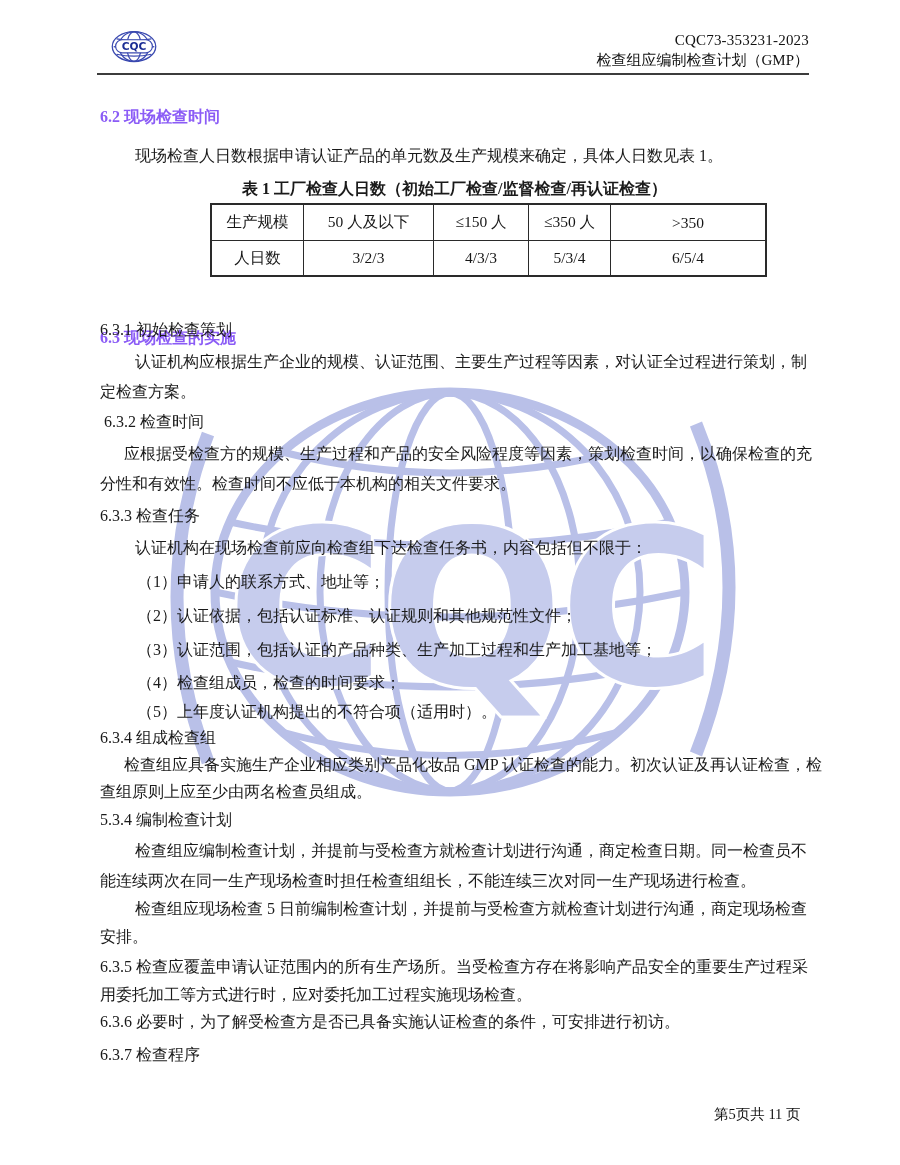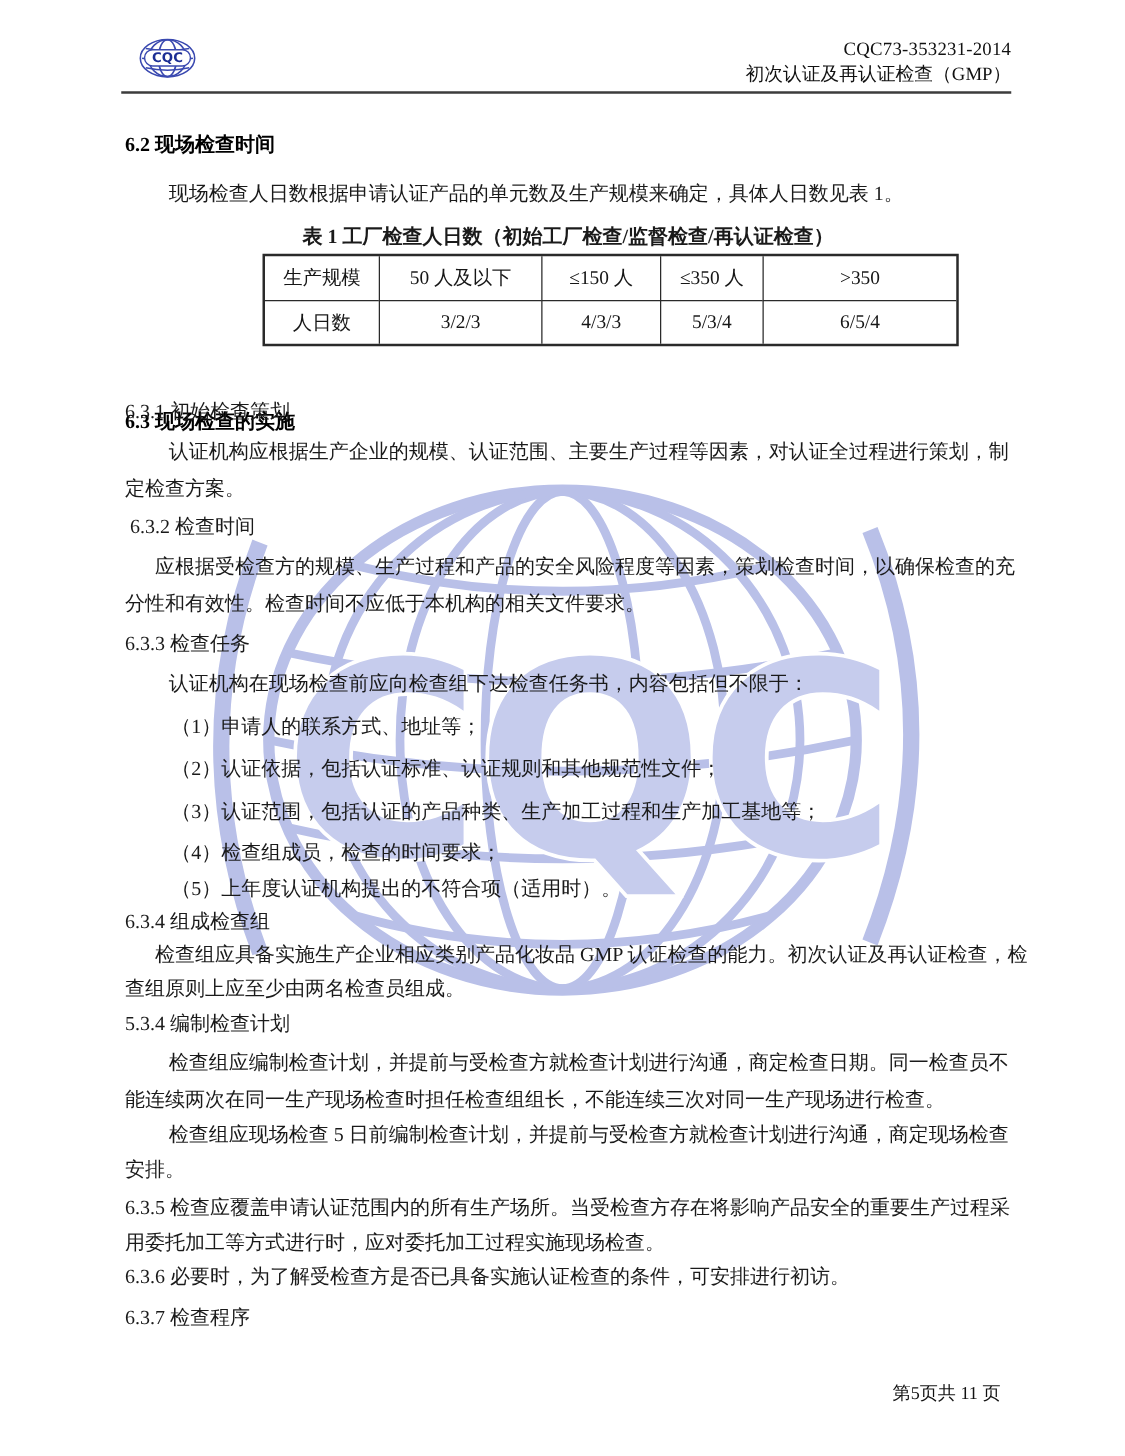--- a/index.html
+++ b/index.html
@@ -11,21 +11,21 @@
   .logo-svg{position:absolute;left:105px;top:26px;width:58px;height:42px;z-index:2;}
   .doc-meta{position:absolute;top:30px;right:91px;text-align:right;z-index:2;
     font-size:15px;line-height:20px;color:#111;}
   .doc-meta .num{letter-spacing:.2px;}
   .header-rule{position:absolute;left:97px;top:73px;width:712px;height:0;
     border-top:2px solid #3c3c3c;z-index:2;}
   
   .watermark{position:absolute;left:140px;top:372px;width:640px;height:460px;z-index:0;pointer-events:none;}
   
   .line{position:absolute;white-space:nowrap;font-size:16px;line-height:21px;z-index:1;}
-  .b{font-weight:bold;color:#000000;}
+  .b{font-weight:bold;color:#8b5cf6;}
   .tbl-title{position:absolute;left:178px;top:179px;width:553px;text-align:center;
     font-weight:bold;font-size:16px;white-space:nowrap;z-index:1;}
   
   .gmp-table{position:absolute;left:178px;top:203px;z-index:1;
     display:grid;grid-template-columns:91px 130px 95px 82px 155px;grid-auto-rows:35px;
     border:2px solid #2a2a2a;background:transparent;margin-left:32px;}
   .gmp-table .cell{display:flex;align-items:center;justify-content:center;
     font-size:15.5px;color:#161616;}
   .gmp-table .cell.cl{border-left:1.5px solid #2a2a2a;}
   .gmp-table .cell.rt{border-top:1.5px solid #2a2a2a;}
@@ -61,22 +61,22 @@
       <path d="M18 40 Q60 49 102 40"></path>
       <path d="M24 56 Q60 64 96 56"></path>
       <ellipse cx="60" cy="40" rx="15" ry="30.5"></ellipse>
       <ellipse cx="60" cy="40" rx="31" ry="30.5"></ellipse>
     </g>
     <rect x="22" y="26" width="76" height="27" rx="13.5" fill="#ffffff" stroke="#3a49b0" stroke-width="2.4"></rect>
     <text x="60" y="47" text-anchor="middle" font-family="'DejaVu Sans','Liberation Sans',sans-serif" font-weight="bold" font-size="22" fill="#1b2d94">CQC</text>
   </svg>
 
   <div class="doc-meta">
-    <div class="num">CQC73-353231-2014</div>
-    <div>初次认证及再认证检查（GMP）</div>
+    <div class="num">CQC73-353231-2023</div>
+    <div>检查组应编制检查计划（GMP）</div>
   </div>
   <div class="header-rule"></div>
 
   <div class="line b" style="left:100px;top:106px;">6.2 现场检查时间</div>
   <div class="line" style="left:135px;top:145px;">现场检查人日数根据申请认证产品的单元数及生产规模来确定，具体人日数见表 1。</div>
 
   <div class="tbl-title">表 1 工厂检查人日数（初始工厂检查/监督检查/再认证检查）</div>
 
   <div class="gmp-table">
     <div class="cell">生产规模</div>

